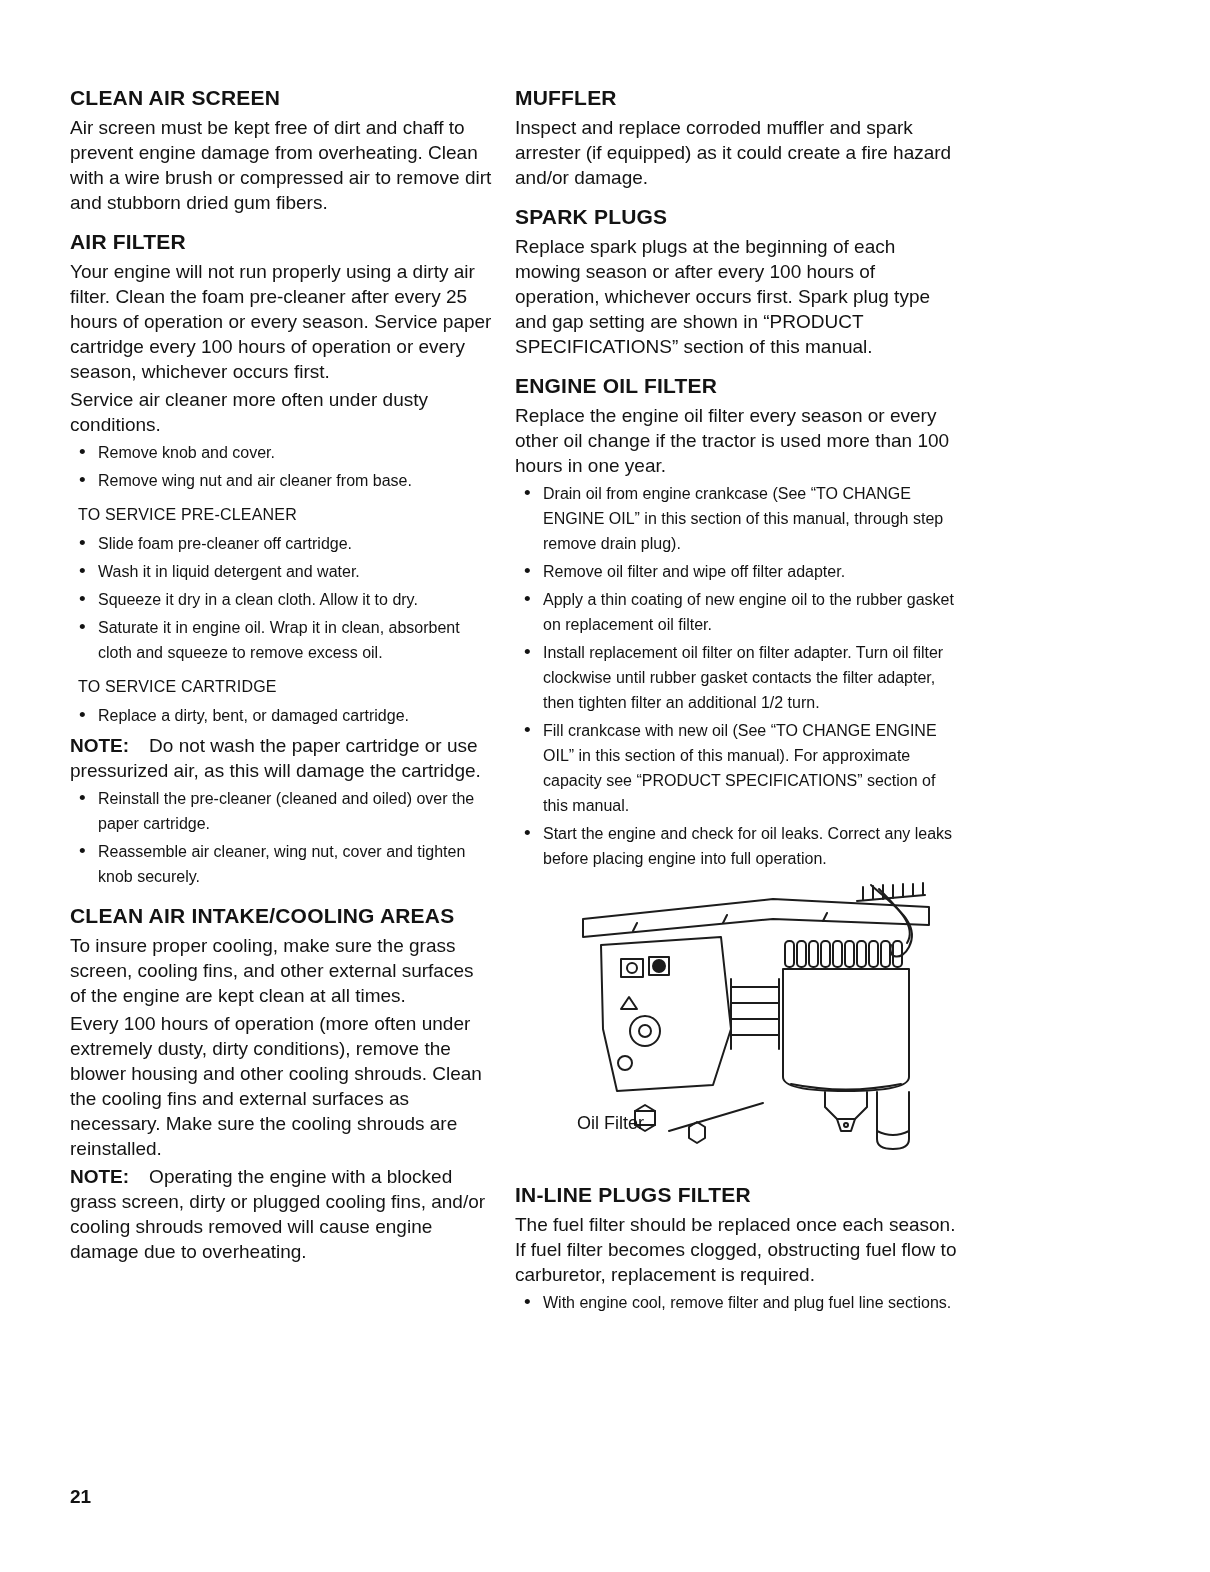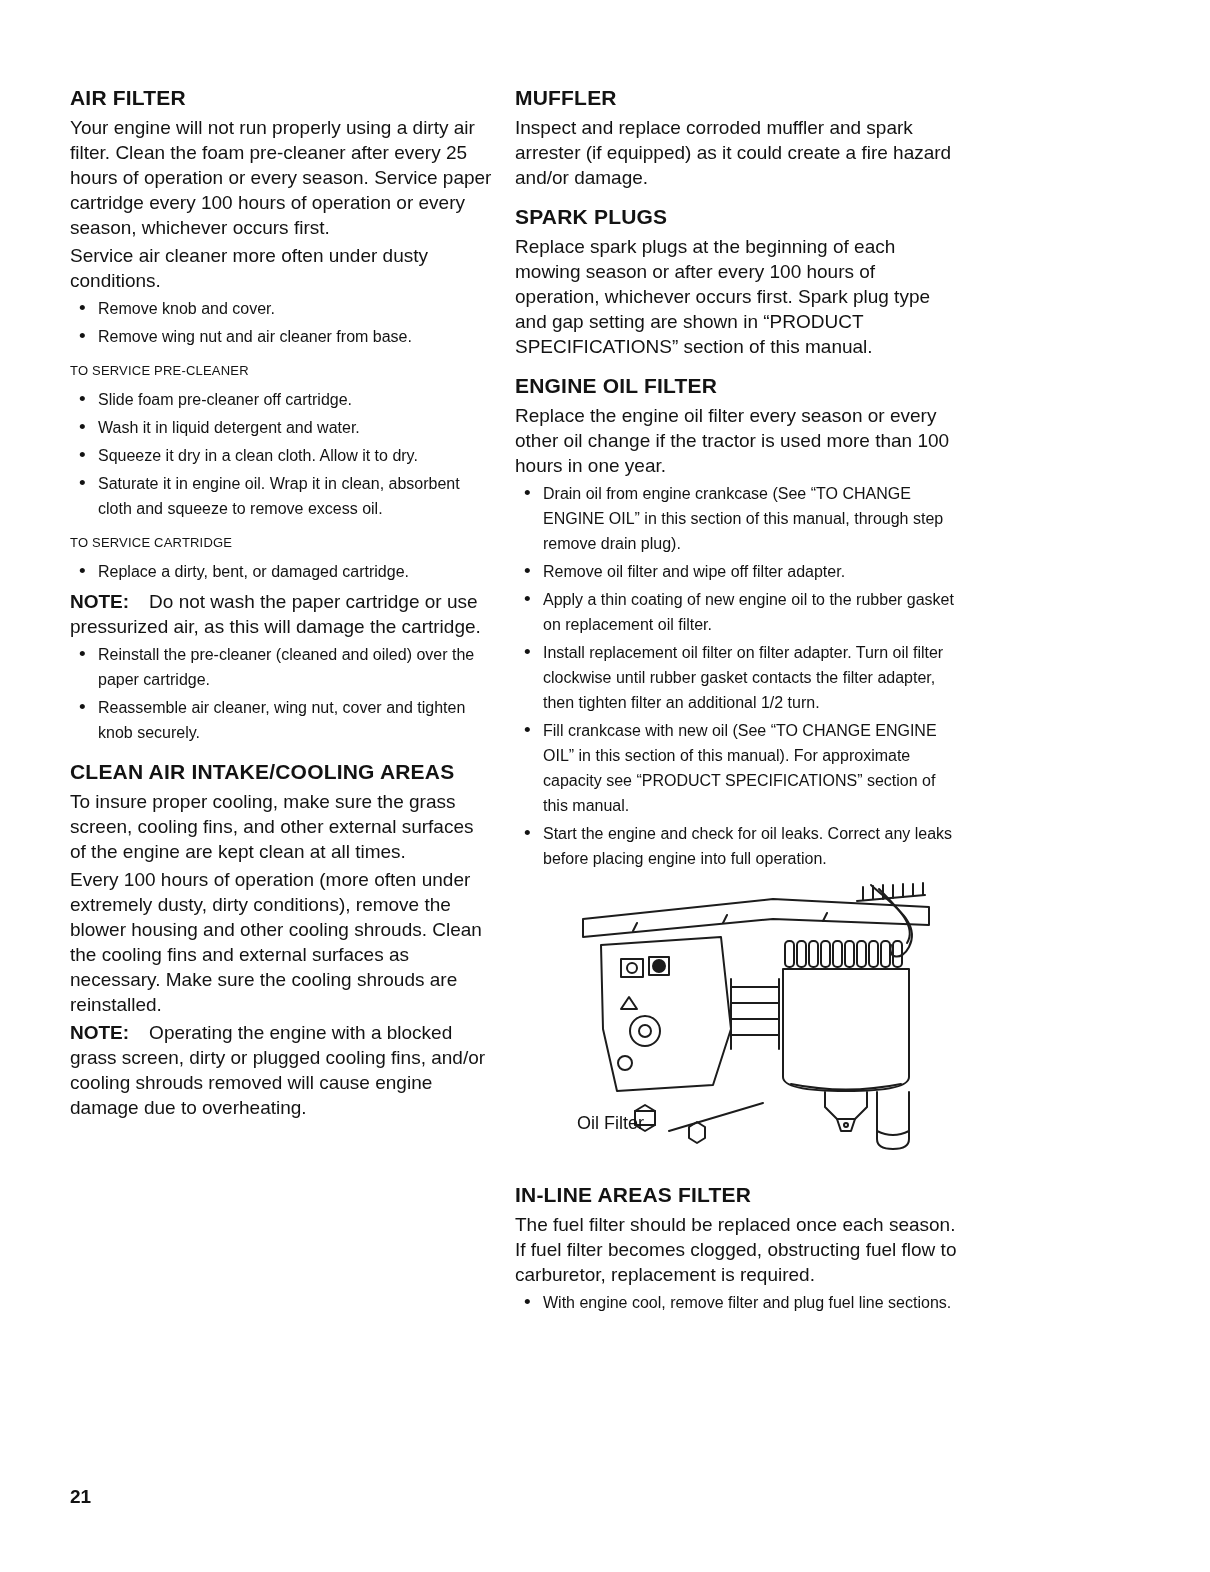--- a/index.html
+++ b/index.html
@@ -30,23 +30,23 @@
   }
   section:first-child .h1 { margin-top: 0; }
   .first-heading { margin-top: 0 !important; }
 
   p {
     font-size: 19px;
     line-height: 25px;
     margin: 0 0 3px 0;
   }
   .subhead {
-    font-size: 13px;
+    font-size: 16px;
     line-height: 25px;
-    margin: 9px 0 4px 0;
+    margin: 9px 0 4px 8px;
     font-weight: 400;
     letter-spacing: 0.2px;
   }
   .note-label { font-weight: bold; margin-right: 20px; }
 
   ul.bullets {
     margin: 2px 0 5px 0;
     padding: 0;
     list-style: none;
   }
@@ -91,20 +91,24 @@
   }
 </style>
 </head>
 <body>
 
 <div class="page">
   <div class="content">
 
     <div class="col col-left">
 
+      <section>
+        <h2 class="h1 first-heading">CLEAN AIR SCREEN</h2>
+        <p>Air screen must be kept free of dirt and chaff to prevent engine damage from overheating. Clean with a wire brush or compressed air to remove dirt and stubborn dried gum fibers.</p>
+      </section>
 
       <section>
         <h2 class="h1">AIR FILTER</h2>
         <p>Your engine will not run properly using a dirty air filter. Clean the foam pre-cleaner after every 25 hours of operation or every season. Service paper cartridge every 100 hours of operation or every season, whichever occurs first.</p>
         <p>Service air cleaner more often under dusty conditions.</p>
         <ul class="bullets">
           <li>Remove knob and cover.</li>
           <li>Remove wing nut and air cleaner from base.</li>
         </ul>
         <div class="subhead">TO SERVICE PRE-CLEANER</div>
@@ -210,21 +214,21 @@
             <path d="M62 232 L82 232 M62 246 L82 246"></path>
             <path d="M116 248 L124 243 L132 248 L132 259 L124 264 L116 259 Z"></path>
 
             <path d="M96 252 L190 224"></path>
           </g>
         </svg>
         <span class="figure-caption">Oil Filter</span>
       </div>
 
       <section>
-        <h2 class="h1">IN-LINE AREAS FILTER</h2>
+        <h2 class="h1">IN-LINE PLUGS FILTER</h2>
         <p>The fuel filter should be replaced once each season. If fuel filter becomes clogged, obstructing fuel flow to carburetor, replacement is required.</p>
         <ul class="bullets">
           <li>With engine cool, remove filter and plug fuel line sections.</li>
         </ul>
       </section>
 
     </div>
   </div>
 
   <div class="page-number">21</div>

